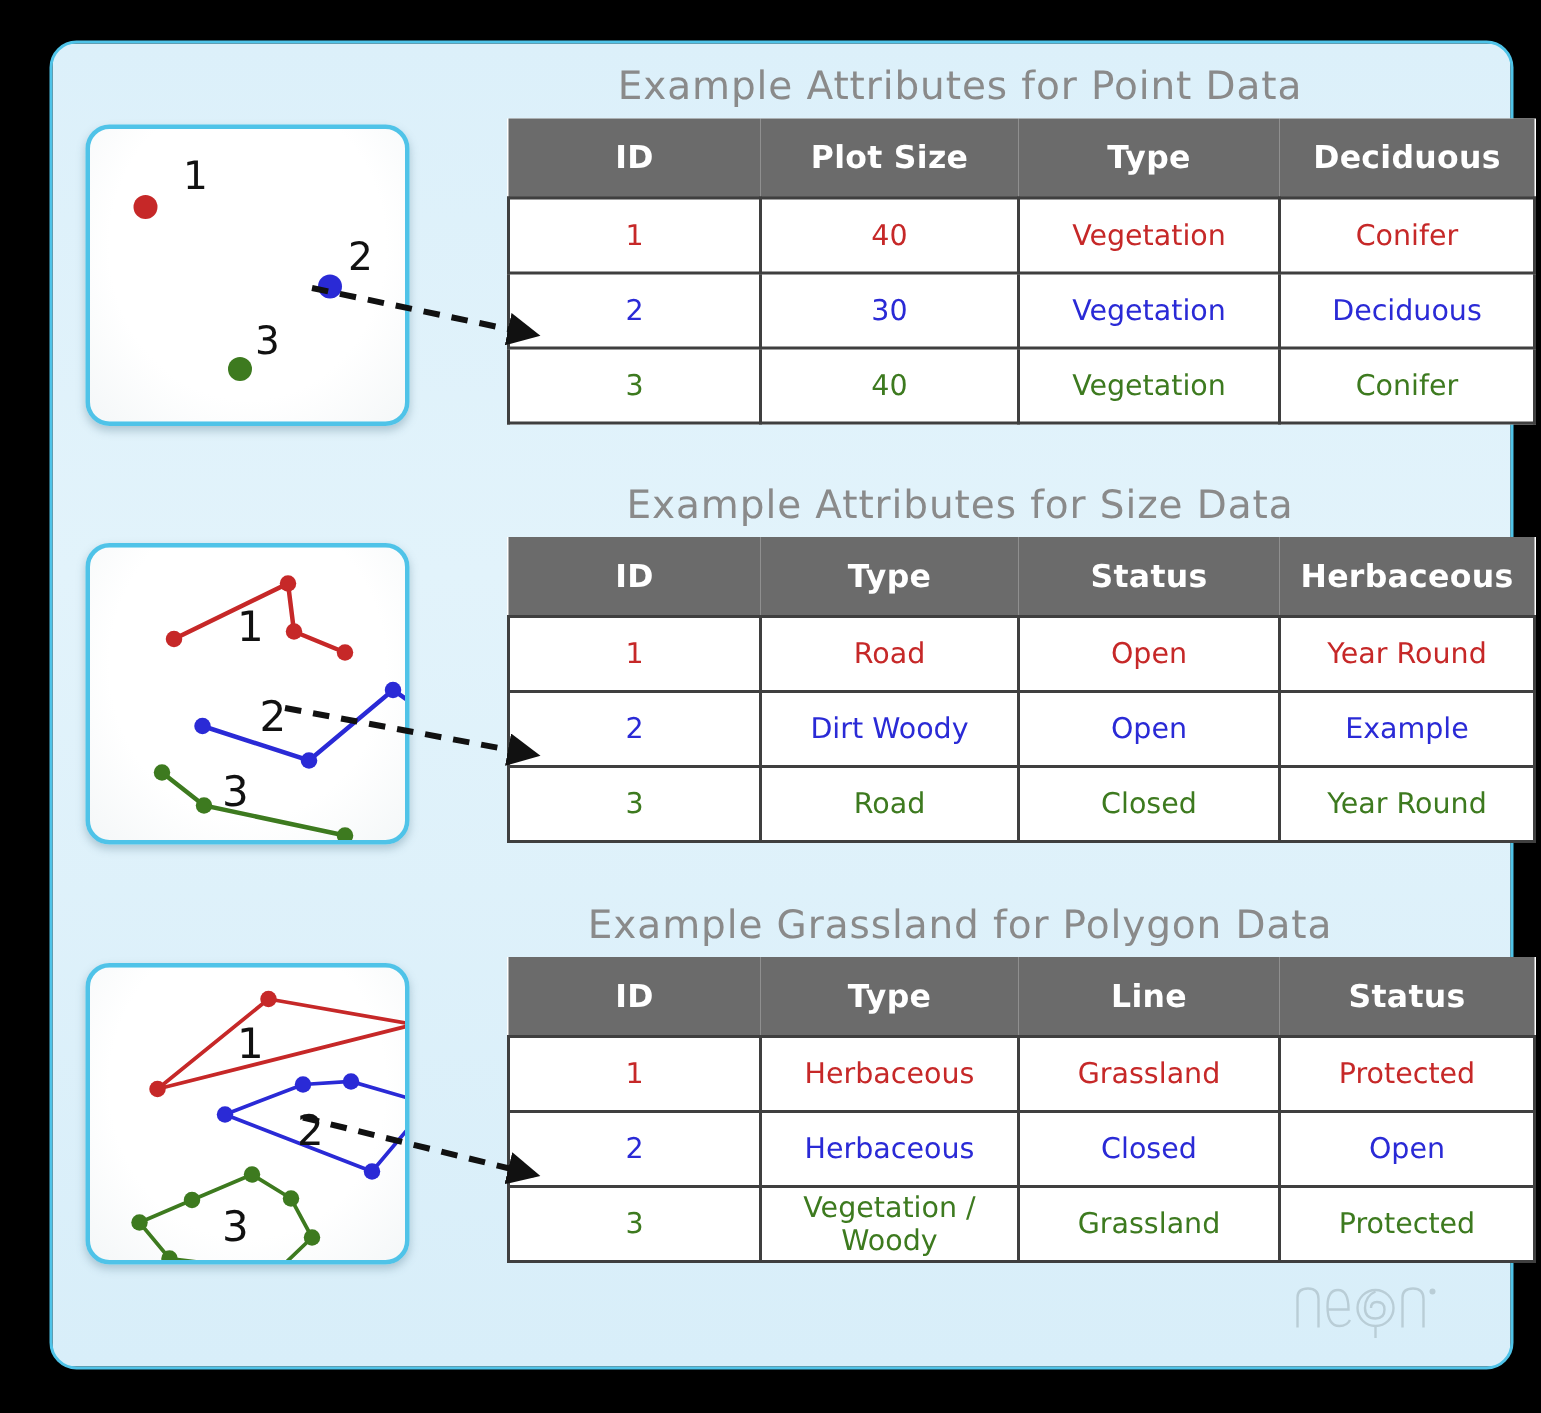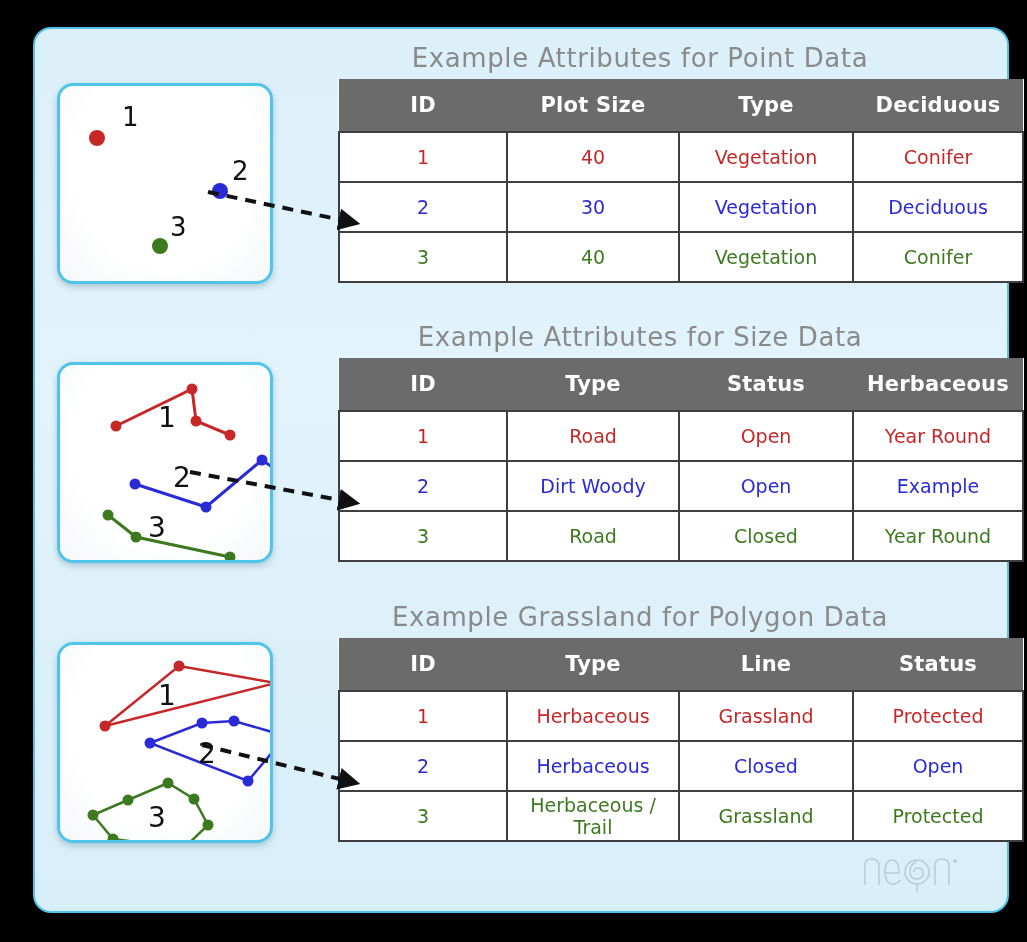--- a/index.html
+++ b/index.html
@@ -331,21 +331,21 @@
               <td>Protected</td>
             </tr>
             <tr class="r-blue">
               <td>2</td>
               <td>Herbaceous</td>
               <td>Closed</td>
               <td>Open</td>
             </tr>
             <tr class="r-green">
               <td>3</td>
-              <td class="small">Herbaceous / Trail</td>
+              <td class="small">Vegetation / Woody</td>
               <td>Grassland</td>
               <td>Protected</td>
             </tr>
           </tbody>
         </table>
       </div>
     </div>
 
     <div class="logo">
       <svg width="112" height="44" viewBox="0 0 112 44">

